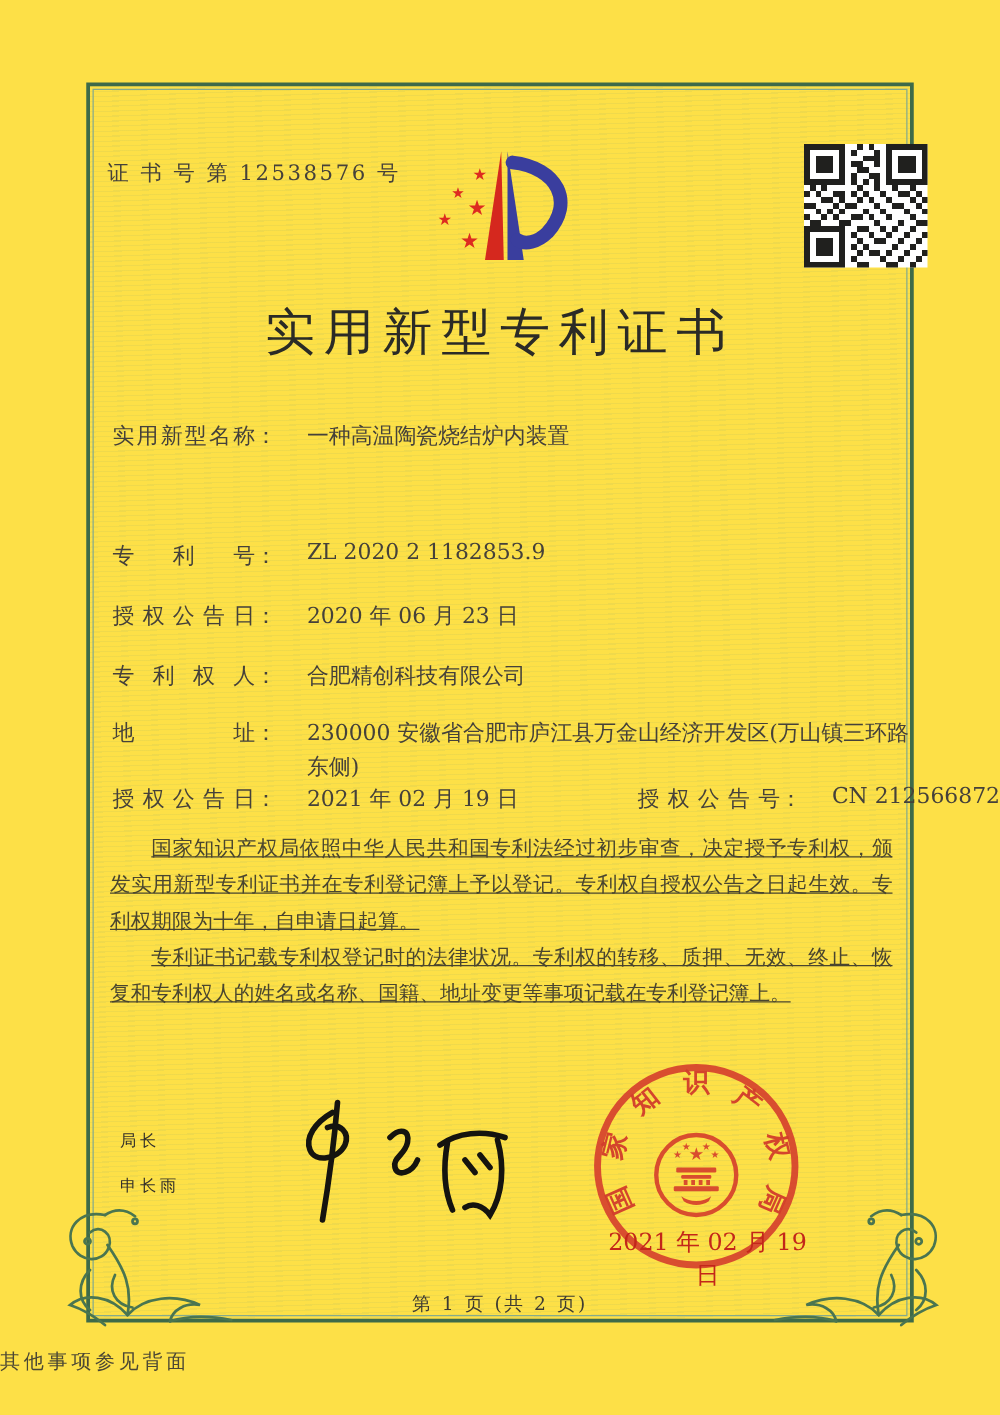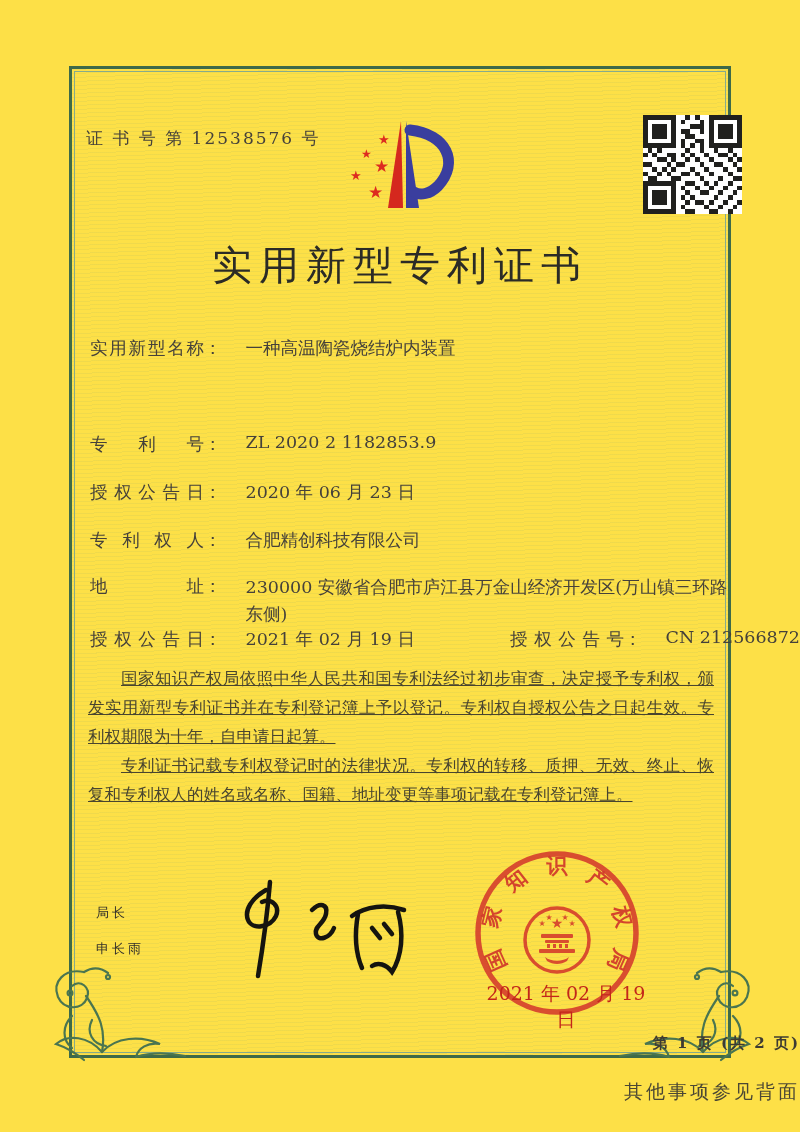--- a/index.html
+++ b/index.html
@@ -22,22 +22,22 @@
   .row.wrap{white-space:normal;}
   .row.wrap .val{width:484px;line-height:27px;}
   .pair2{position:absolute;left:420px;top:0;}
   .paragraphs{position:absolute;left:88px;top:664px;width:626px;font-size:16.5px;line-height:29px;
     color:#49452f;text-align:justify;text-decoration:underline;}
   .paragraphs p{margin:0;text-indent:2em;}
   .signer{position:absolute;left:96px;font-size:13px;color:#33302a;letter-spacing:3px;}
   .sig-svg{position:absolute;left:208px;top:874px;}
   .seal{position:absolute;left:472px;top:848px;opacity:.95;}
   .seal-date{position:absolute;left:482px;top:981px;width:168px;text-align:center;font-size:19px;color:#c3261a;}
-  .page-info{position:absolute;left:0;top:1034px;width:800px;text-align:right;font-size:15px;color:#3e3b32;letter-spacing:2px;font-weight:bold;}
-  .back-note{position:absolute;left:0;top:1079px;width:800px;text-align:right;font-size:19px;color:#4b4734;letter-spacing:3px;}
+  .page-info{position:absolute;left:0;top:1034px;width:800px;text-align:center;font-size:15px;color:#3e3b32;letter-spacing:2px;}
+  .back-note{position:absolute;left:0;top:1079px;width:800px;text-align:left;font-size:16px;color:#4b4734;letter-spacing:3px;}
   .flourish{position:absolute;top:964px;}
   .flourish.left{left:48px;}
   .flourish.right{left:617px;transform:scaleX(-1);}
   .logo{position:absolute;left:330px;top:108px;}
   .qr{position:absolute;left:643px;top:115px;}
 </style>
 </head>
 <body>
 
 <div class="sheet">

